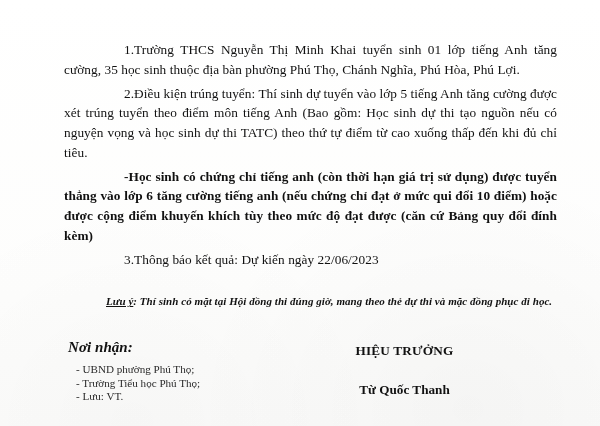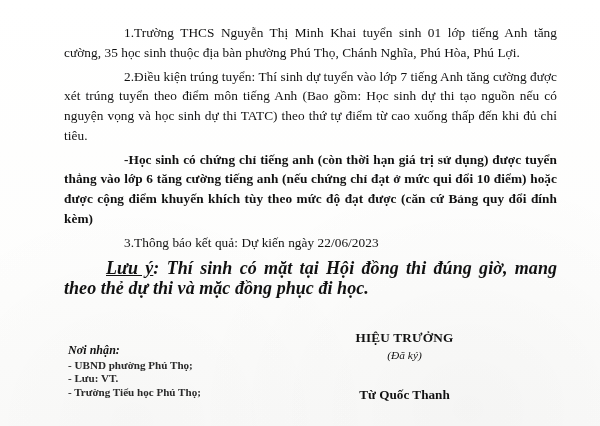--- a/index.html
+++ b/index.html
@@ -23,21 +23,21 @@
     background:
       radial-gradient(ellipse at 78% 96%, rgba(0,0,0,0.028) 0%, rgba(0,0,0,0) 42%),
       radial-gradient(ellipse at 22% 99%, rgba(0,0,0,0.018) 0%, rgba(0,0,0,0) 38%),
       linear-gradient(180deg, #ffffff 0%, #fdfdfc 70%, #fbfbfa 100%);
     z-index: 0;
   }
   .page {
     position: absolute;
     inset: 0;
     z-index: 1;
-    padding: 23px 43px 0 64px;
+    padding: 40px 43px 0 64px;
     box-sizing: border-box;
   }
   p {
     margin: 0;
     font-size: 13.3px;
     line-height: 19.6px;
     text-align: justify;
     text-justify: inter-word;
     letter-spacing: 0.05px;
   }
@@ -52,54 +52,53 @@
   }
   .num {
     display: inline-block;
     min-width: 20px;
   }
   .b { font-weight: normal; }
   .u { text-decoration: underline; }
 
   .note {
     text-indent: 42px;
-    margin-top: 7px;
+    margin-top: 23px;
     margin-bottom: 0;
     font-weight: bold;
     font-style: italic;
-    font-size: 18px;
+    font-size: 11px;
     line-height: 19.6px;
     text-align: justify;
   }
 
   .footer {
     margin-top: 28px;
     display: flex;
     align-items: flex-start;
     justify-content: flex-start;
   }
   .recipients {
     width: 215px;
     flex: 0 0 auto;
     padding-left: 4px;
   }
   .recipients-title {
     font-weight: bold;
     font-style: italic;
-    font-size: 12px;
+    font-size: 15px;
     line-height: 15px;
-    margin: 16px 0 1px 0;
+    margin: 0 0 1px 0;
     text-indent: 0;
     text-align: left;
   }
   .recipients ul {
     list-style: none;
-    margin: 0;
+    margin: 8px;
     padding: 0;
-    font-weight: bold;
   }
   .recipients li {
     font-size: 11.1px;
     line-height: 13.6px;
     color: #2a2a2a;
     white-space: nowrap;
   }
   .signature {
     flex: 0 0 auto;
     text-align: center;
@@ -128,41 +127,40 @@
 </style>
 </head>
 <body>
 
 <div class="paper-noise"></div>
 
 <div class="page">
 
   <p class="para"><span class="num">1.</span><span>Trường THCS Nguyễn Thị Minh Khai tuyển sinh 01 lớp tiếng Anh tăng cường, 35 học sinh thuộc địa bàn phường Phú Thọ, Chánh Nghĩa, Phú Hòa, Phú Lợi.</span></p>
 
-  <p class="para"><span class="num">2.</span><span class="b">Điều kiện trúng tuyển</span><span>: Thí sinh dự tuyển vào lớp 7 tiếng Anh tăng cường được xét trúng tuyển theo điểm môn tiếng Anh (Bao gồm: Học sinh dự thi tạo nguồn nếu có nguyện vọng và học sinh dự thi TATC) theo thứ tự điểm từ cao xuống thấp đến khi đủ chỉ tiêu.</span></p>
+  <p class="para"><span class="num">2.</span><span class="b">Điều kiện trúng tuyển</span><span>: Thí sinh dự tuyển vào lớp 5 tiếng Anh tăng cường được xét trúng tuyển theo điểm môn tiếng Anh (Bao gồm: Học sinh dự thi tạo nguồn nếu có nguyện vọng và học sinh dự thi TATC) theo thứ tự điểm từ cao xuống thấp đến khi đủ chỉ tiêu.</span></p>
 
   <p class="para-dash"><span class="num">-</span><span>Học sinh có chứng chỉ tiếng anh (còn thời hạn giá trị sử dụng) được tuyển thẳng vào lớp 6 tăng cường tiếng anh (nếu chứng chỉ đạt ở mức qui đổi 10 điểm) hoặc được cộng điểm khuyến khích tùy theo mức độ đạt được (căn cứ Bảng quy đổi đính kèm)</span></p>
 
   <p class="para"><span class="num">3.</span><span>Thông báo kết quả: </span><span class="b">Dự kiến ngày 22/06/2023</span></p>
 
 
   <p class="note"><span class="u">Lưu ý</span><span>: Thí sinh có mặt tại Hội đồng thi đúng giờ, mang theo thẻ dự thi và mặc đồng phục đi học.</span></p>
 
   <div class="footer">
 
     <div class="recipients">
       <p class="recipients-title">Nơi nhận:</p>
       <ul>
         <li>- UBND phường Phú Thọ;</li>
+        <li>- Trường Tiểu học Phú Thọ;</li>
         <li>- Lưu: VT.</li>
-        <li>- Trường Tiểu học Phú Thọ;</li>
       </ul>
     </div>
 
     <div class="signature">
       <div class="sig-title">HIỆU TRƯỞNG</div>
-      <div class="sig-signed">(Đã ký)</div>
       <div class="sig-name">Từ Quốc Thanh</div>
     </div>
 
   </div>
 
 </div>
 
 </body></html>

